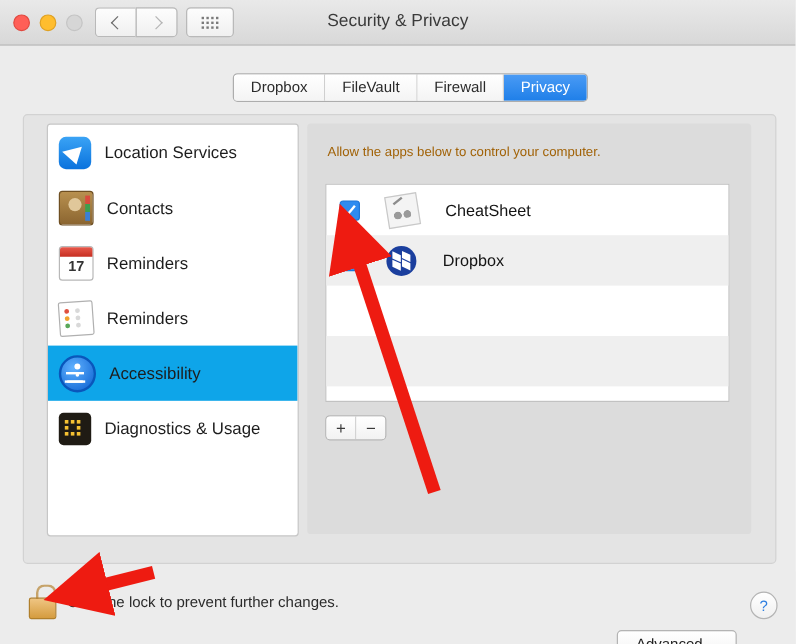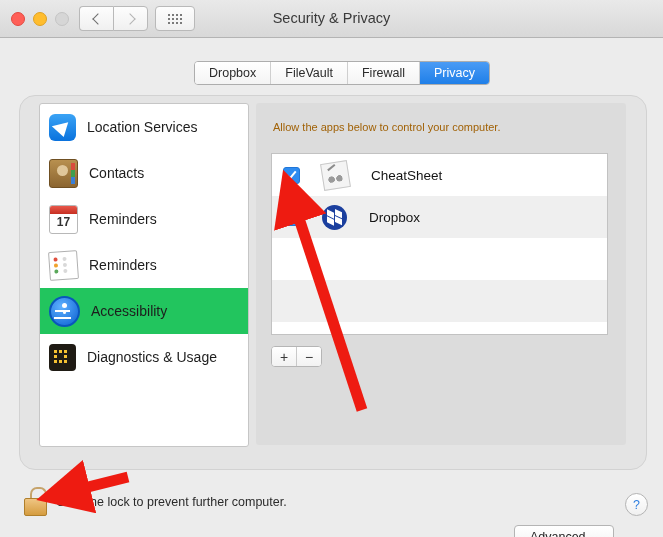--- a/index.html
+++ b/index.html
@@ -66,28 +66,28 @@
     padding:0 14px;height:100%;
     border-right:1px solid #cfcfcf;
     background:linear-gradient(to bottom,#ffffff,#f4f4f4);
   }
   .tab:last-child{border-right:none;}
   .tab.active{background:linear-gradient(to bottom,#4a9bf5,#1f7fe8);color:#fff;}
 
   
   .content{
     position:absolute;left:19px;top:95px;width:626px;height:373px;
-    background:#e4e4e4;border:1px solid #d2d2d2;border-radius:16px;
+    background:#e4e4e4;border:1px solid #d2d2d2;border-radius:4px;
   }
   .sidebar{
     position:absolute;left:19px;top:7px;width:208px;height:342px;
     background:#ffffff;border:1px solid #c6c6c6;border-radius:3px;overflow:hidden;
   }
   .srow{height:46px;display:flex;align-items:center;padding-left:9px;gap:11px;}
-  .srow.sel{background:#22c55e;}
+  .srow.sel{background:#0ea5e9;}
   .srow span.lbl{font-size:14px;color:#1d1d1d;}
   .sicon{width:27px;height:27px;flex:none;position:relative;}
 
   
   .ic-loc{background:linear-gradient(to bottom,#3aa3f5,#0a72dd);border-radius:6px;}
   .ic-loc:after{content:"";position:absolute;left:6px;top:6px;width:0;height:0;
     border-left:8px solid transparent;border-right:8px solid transparent;border-bottom:14px solid #fff;
     transform:rotate(42deg) skewX(-6deg);}
   .ic-con{background:linear-gradient(to bottom,#b8904f,#8b6530);border-radius:3px;border:1px solid #6f4f22;}
   .ic-con:after{content:"";position:absolute;left:7px;top:5px;width:11px;height:11px;border-radius:50%;background:#e0c79a;}
@@ -259,21 +259,21 @@
         <div class="seg">−</div>
       </div>
     </div>
   </div>
 
   <div class="bottombar">
     <div class="padlock">
       <span class="shackle"></span>
       <span class="lockbody"></span>
     </div>
-    <div class="locktext">Click the lock to prevent further computer.</div>
+    <div class="locktext">Click the lock to prevent further changes.</div>
     <div class="advbtn">Advanced…</div>
     <div class="helpbtn">?</div>
   </div>
 
   <svg class="arrows" viewBox="0 0 663 537">
     <defs>
       <marker id="ah" markerWidth="5" markerHeight="5" refX="2.4" refY="2.5" orient="auto">
         <path d="M0,0 L5,2.5 L0,5 z" fill="#ee1b11"></path>
       </marker>
     </defs>

